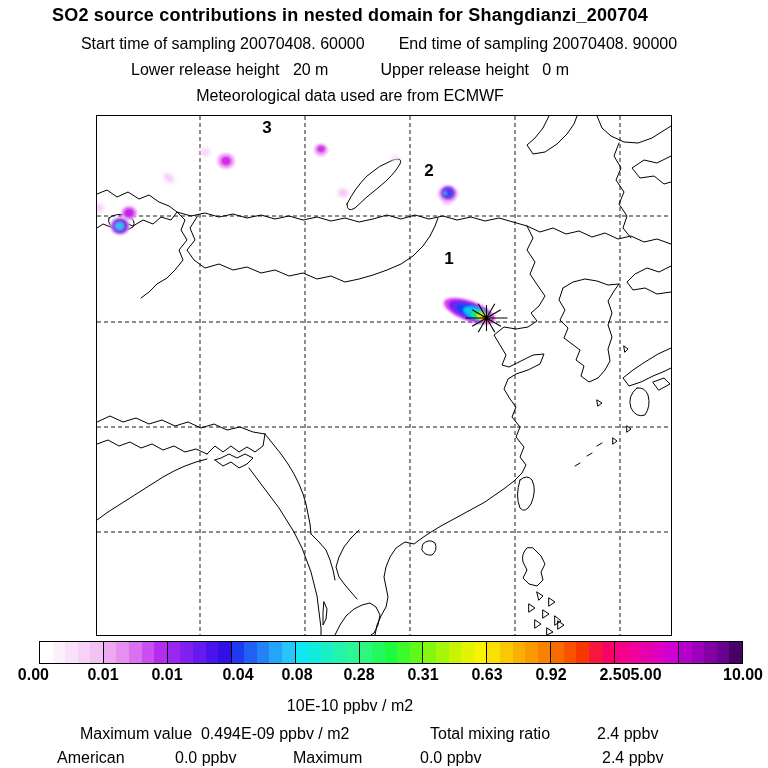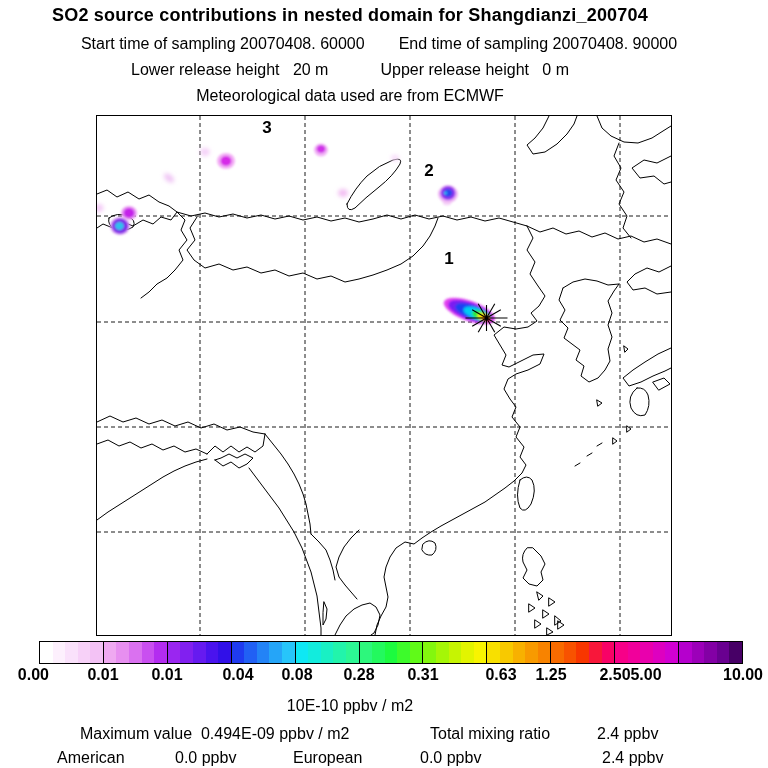--- a/index.html
+++ b/index.html
@@ -277,33 +277,33 @@
     </div>
   </div>
 <div id="cb-ticks">
     <span style="left: 39px;">0.00</span>
     <span style="left: 103px;">0.01</span>
     <span style="left: 167px;">0.01</span>
     <span style="left: 238px;">0.04</span>
     <span style="left: 297px;">0.08</span>
     <span style="left: 359px;">0.28</span>
     <span style="left: 423px;">0.31</span>
-    <span style="left: 501px;">0.63</span>
-    <span style="left: 551px;">1.25</span>
+    <span style="left: 487px;">0.63</span>
+    <span style="left: 551px;">0.92</span>
     <span style="left: 615px;">2.50</span>
     <span style="left: 646px;">5.00</span>
     <span style="left: 743px;">10.00</span>
   </div>
 
 <div class="row" id="unit-row">
   <span>10E-10 ppbv / m2</span>
 </div>
 
 <span class="abs" style="left:80px;top:725px;">Maximum value  0.494E-09 ppbv / m2</span>
 <span class="abs" style="left:430px;top:725px;">Total mixing ratio</span>
 <span class="abs" style="left:597px;top:725px;">2.4 ppbv</span>
 
 <span class="abs" style="left:57px;top:749px;">American</span>
 <span class="abs" style="left:175px;top:749px;">0.0 ppbv</span>
-<span class="abs" style="left:293px;top:749px;">European</span>
+<span class="abs" style="left:293px;top:749px;">Maximum</span>
 <span class="abs" style="left:420px;top:749px;">0.0 ppbv</span>
 <span class="abs" style="left:538px;top:749px;margin-top:28px;">Asian</span>
 <span class="abs" style="left:602px;top:749px;">2.4 ppbv</span>
 
 </body></html>

